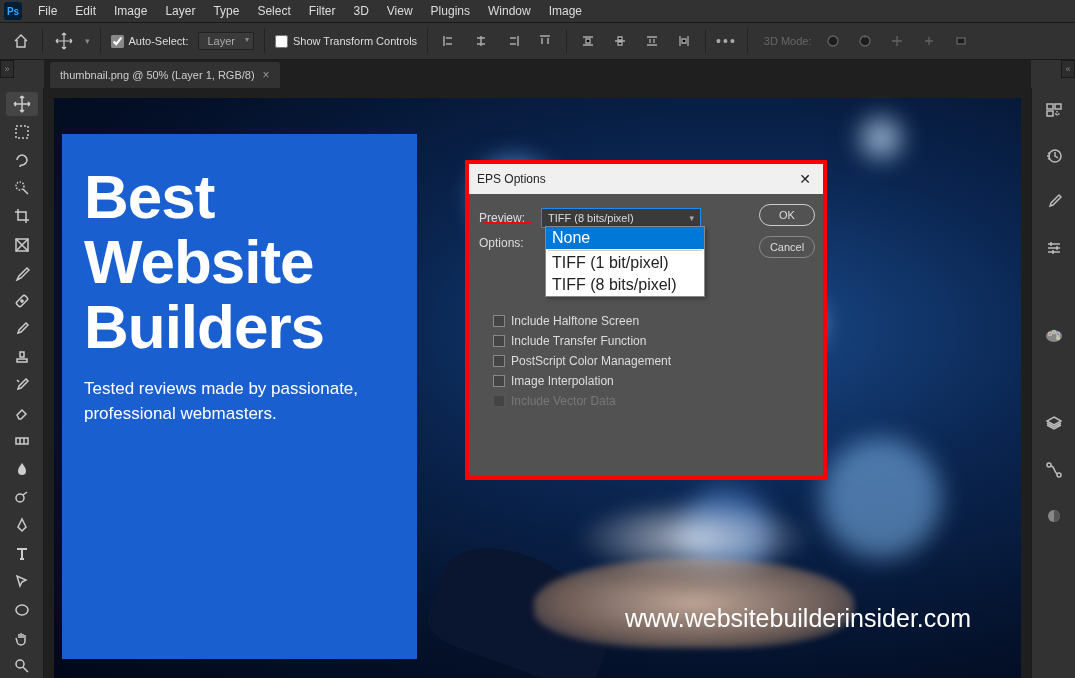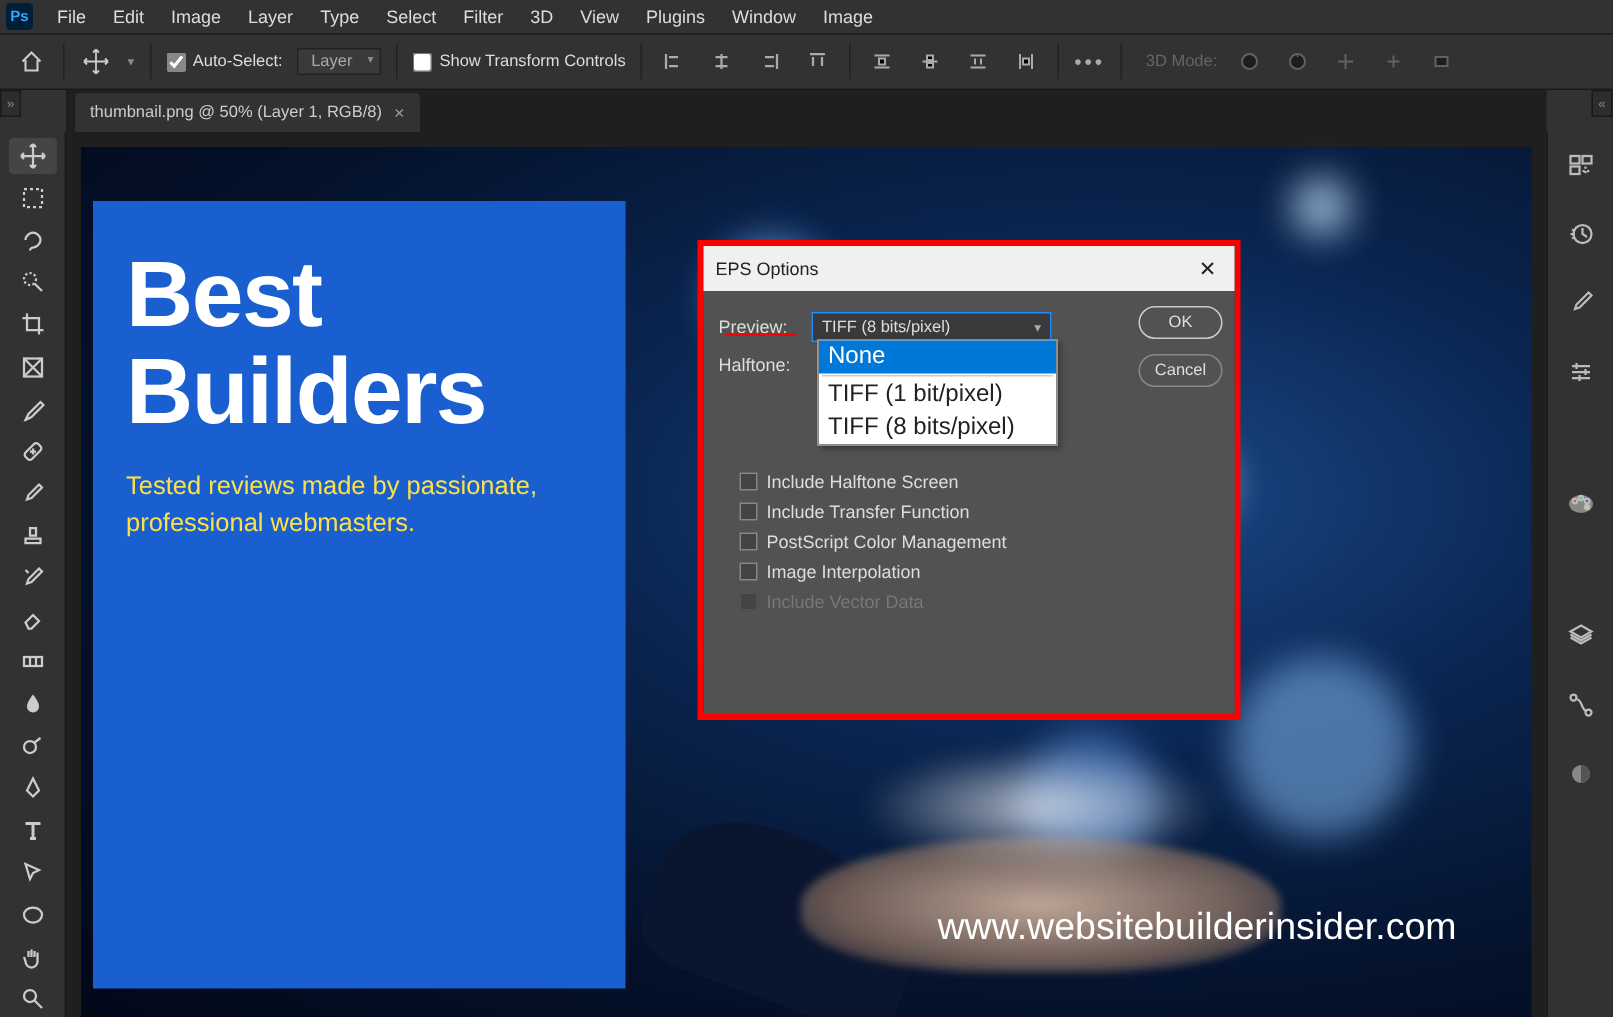--- a/index.html
+++ b/index.html
@@ -47,21 +47,21 @@
   .panel-gap { height: 20px; }
 
   
   .canvas-area { position: absolute; left: 44px; top: 88px; right: 44px; bottom: 0; background: #1f1f1f; overflow:hidden; }
   .canvas { position:absolute; left:10px; top:10px; right:10px; bottom:0; background: radial-gradient(ellipse at 70% 40%, #1a4a8a 0%, #0a2550 35%, #04112a 70%, #020818 100%); }
   
   
   .blue-panel { position:absolute; left:8px; top:36px; width:355px; height:525px; background:#1a5fd0; padding: 30px 22px; color:#fff; }
   .bp-title { font-size: 62px; font-weight: 700; line-height: 1.05; letter-spacing:-1px;}
   .bp-sub { font-size: 26px; font-weight: 400; margin-top: 22px; line-height:1.35; }
-  .bp-small { font-size: 17px; color:#fde047; margin-top: 18px; line-height:1.45; }
+  .bp-small { font-size: 17px; color:#ffffff; margin-top: 18px; line-height:1.45; }
 
   
   .bokeh { position:absolute; border-radius:50%; filter:blur(12px); }
   .b1 { width:80px; height:80px; background:rgba(120,180,255,0.6); top:60px; left:420px; }
   .b2 { width:120px; height:120px; background:rgba(140,200,255,0.5); top:340px; right:80px; }
   .b3 { width:50px; height:50px; background:rgba(180,220,255,0.7); top:200px; right:200px; }
   .b4 { width:90px; height:90px; background:rgba(100,160,240,0.5); top:390px; right:250px; }
   .b5 { width:40px;height:40px;background:rgba(200,230,255,0.7); top:20px; right:120px;}
 
   
@@ -403,20 +403,21 @@
   <div class="canvas">
     <div class="bokeh b1"></div>
     <div class="bokeh b2"></div>
     <div class="bokeh b3"></div>
     <div class="bokeh b4"></div>
     <div class="bokeh b5"></div>
 
     <div class="blue-panel">
       <div class="bp-title">
         <div>Best</div>
+        <div>Website</div>
         <div>Builders</div>
       </div>
       <div class="bp-small">Tested reviews made by passionate, professional webmasters.</div>
     </div>
 
     <div class="hand">
       <div class="sleeve"></div>
       <div class="hand-palm"></div>
       <div class="hand-glow"></div>
     </div>
@@ -436,21 +437,21 @@
 
       <div class="form-row">
         <div class="form-label">Preview:</div>
         <div class="select-box">
           <span>TIFF  (8 bits/pixel)</span>
           <span class="select-caret">▾</span>
         </div>
       </div>
 
       <div class="form-row" style="margin-top:4px">
-        <div class="form-label">Halftone:</div>
+        <div class="form-label">Options:</div>
       </div>
 
       <div class="dropdown-list">
         <div class="dd-item sel">None</div>
         <div class="dd-sep"></div>
         <div class="dd-item">TIFF  (1 bit/pixel)</div>
         <div class="dd-item">TIFF  (8 bits/pixel)</div>
       </div>
 
       <div style="height:50px"></div>

